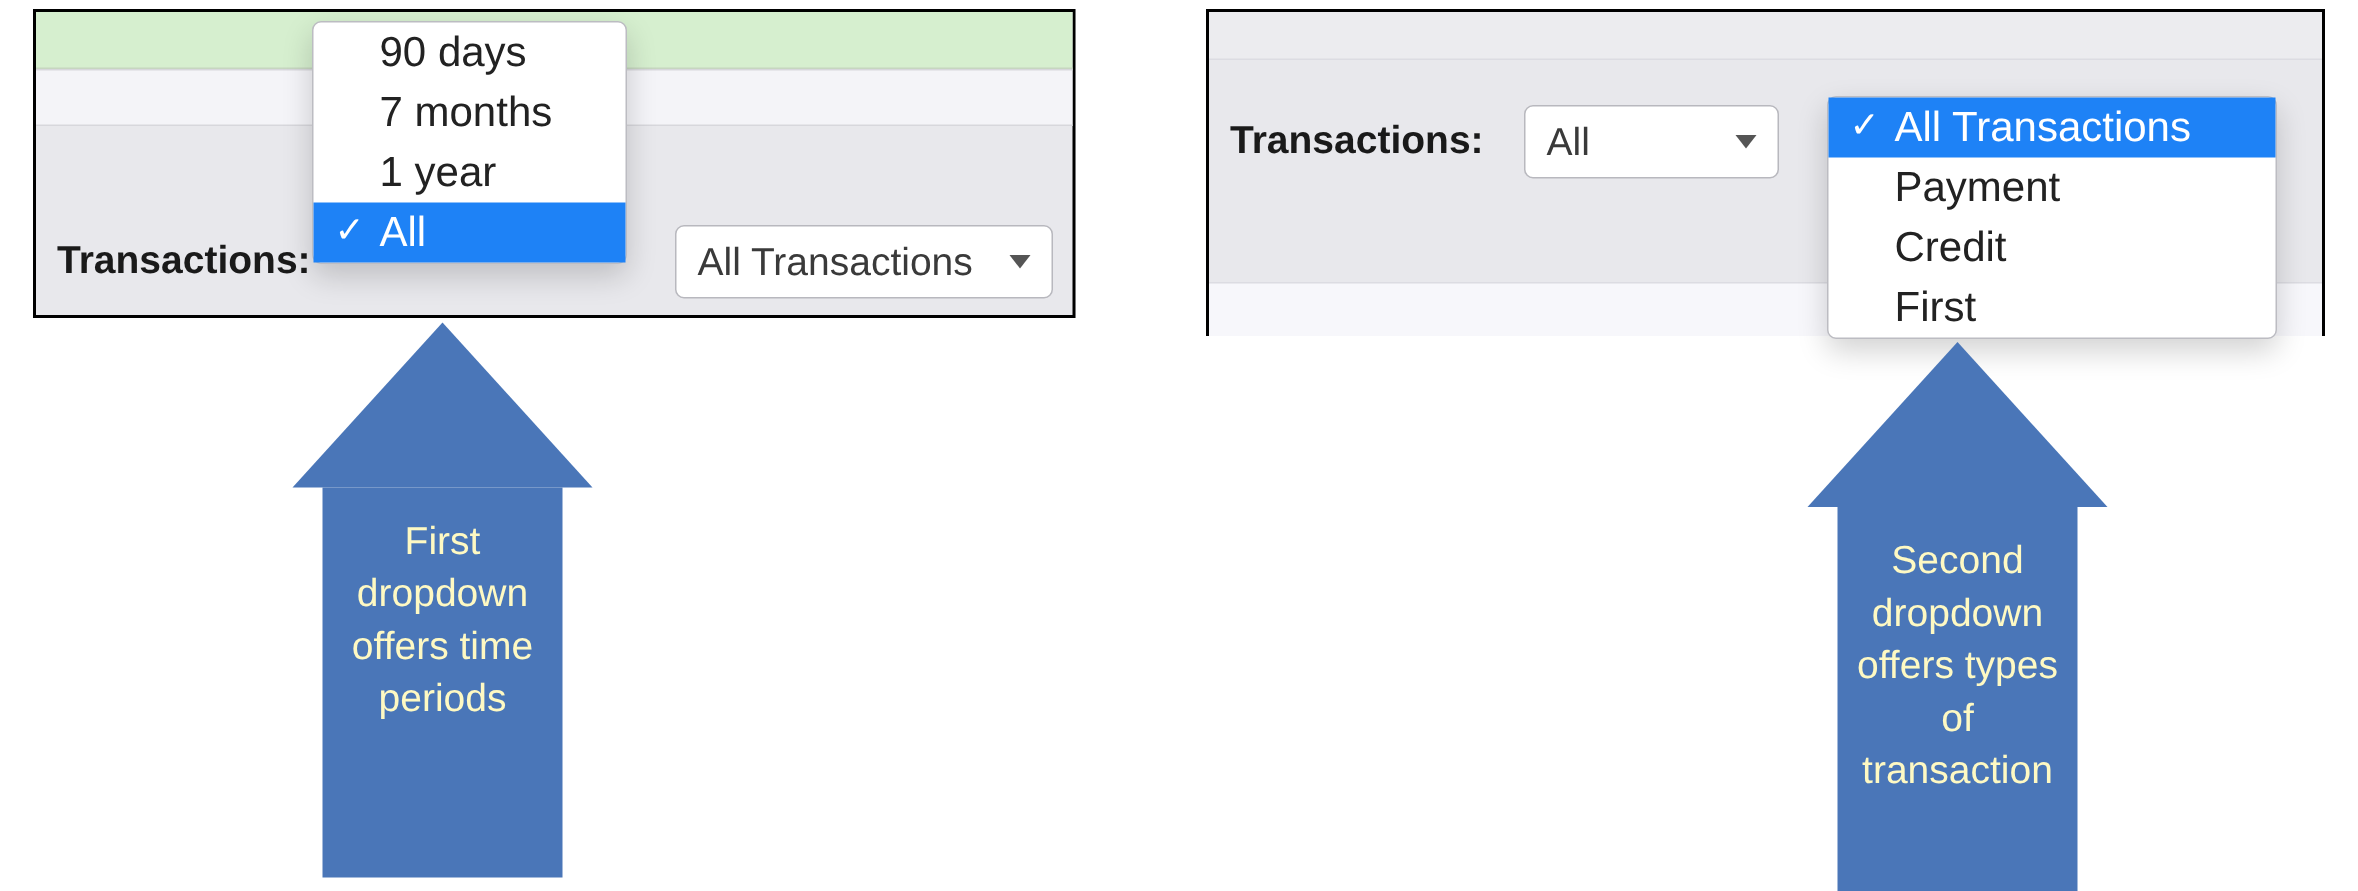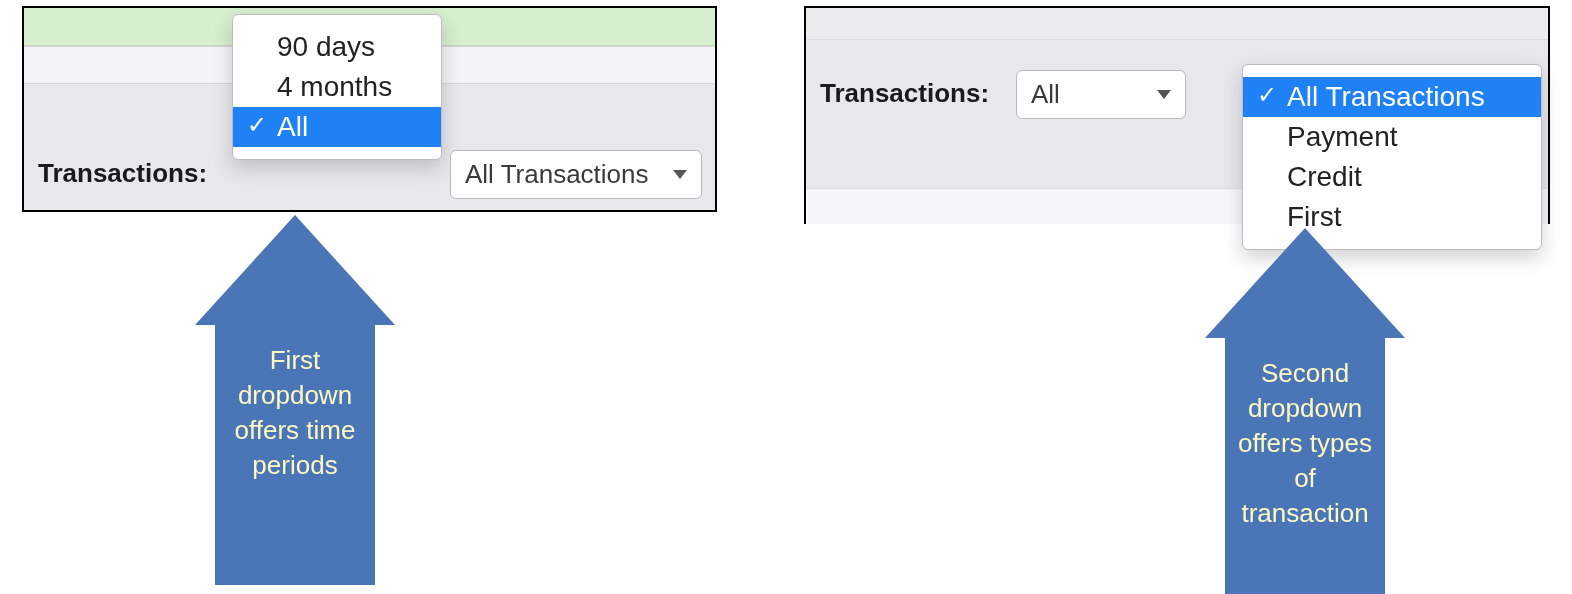--- a/index.html
+++ b/index.html
@@ -88,25 +88,24 @@
     border-top: 9px solid #555;
     margin-left: 6px;
   }
 
   .dropdown {
     position: absolute;
     background: #fff;
     border: 1px solid #bcbcc2;
     border-radius: 6px;
     box-shadow: 0 8px 20px rgba(0,0,0,0.18);
-    padding: 12px 0;
+    padding: 0 0;
     font-size: 28px;
     color: #222;
     min-width: 210px;
-    margin-left: 24px;
   }
   .dropdown .item {
     padding: 4px 26px 4px 44px;
     position: relative;
     white-space: nowrap;
     cursor: pointer;
   }
   .dropdown .item.selected {
     background: #1e82f6;
     color: #fff;
@@ -194,21 +193,22 @@
 <div class="panel panel-left">
   <div class="band-green"></div>
   <div class="band-light"></div>
 
   <div class="label-row">
     <span class="row-label">Transactions:</span>
   </div>
 
   <div class="dropdown time">
     <div class="item">90 days</div>
-    <div class="item">4 months</div>
+    <div class="item">7 months</div>
+    <div class="item">1 year</div>
     <div class="item selected">All</div>
   </div>
 
   <div class="select-closed all-trans">
     <span>All Transactions</span>
     <span class="chev"></span>
   </div>
 </div>
 
 <div class="panel panel-right">

